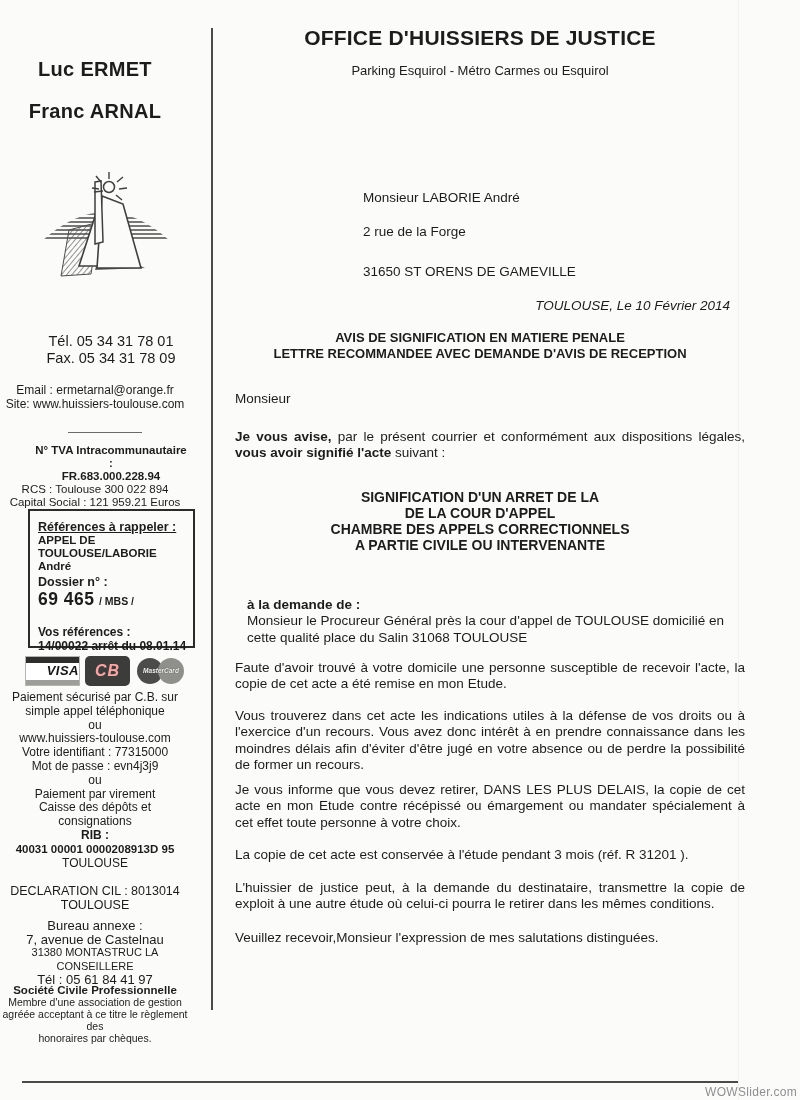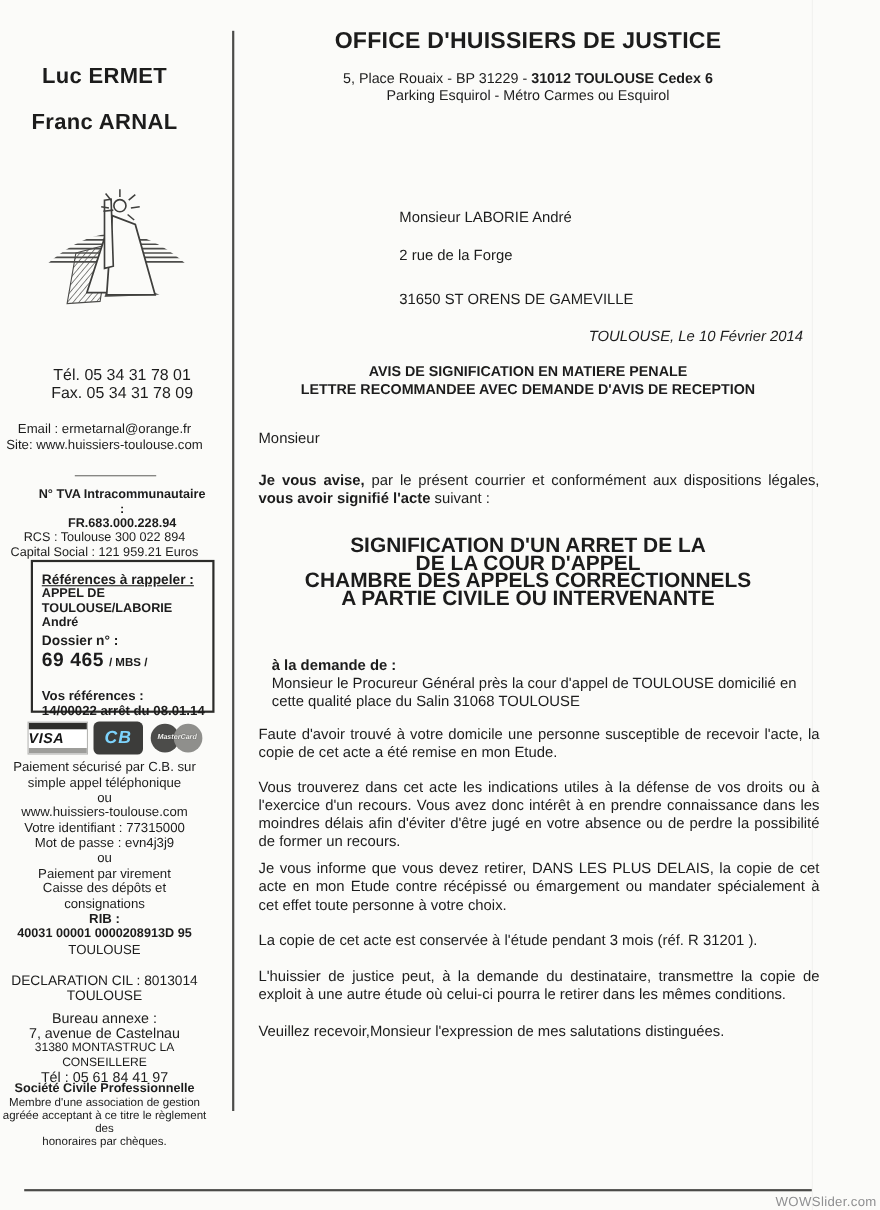--- a/index.html
+++ b/index.html
@@ -34,22 +34,22 @@
   .dossier-label { font-size:12.5px; margin-top:2px; }
   .dossier-num { font-size:17.5px; letter-spacing:0.5px; }
   .dossier-suffix { font-size:10.5px; }
   .vos-refs { margin-top:15px; font-size:12px; line-height:14px; }
 
   .cards { position:absolute; left:0; top:656px; width:212px; display:flex; justify-content:center; gap:5px; align-items:center; }
   .card { height:30px; position:relative; overflow:hidden; }
   .card-visa { width:55px; background:#fff; border:1px solid #b5b5b2; }
   .card-visa .bar-top  { position:absolute; top:0; left:0; right:0; height:6px; background:#2e2e2c; }
   .card-visa .bar-bot  { position:absolute; bottom:0; left:0; right:0; height:5px; background:#9d9d9a; }
-  .card-visa .visa-word { position:absolute; top:6px; left:0; right:0; text-align:left; font-style:italic; font-weight:bold; font-size:13px; letter-spacing:0.5px; color:#151515; }
-  .card-cb { width:45px; background:#3c3c3a; border-radius:5px; color:#7dd3fc; display:flex; align-items:center; justify-content:center; font-weight:bold; font-style:italic; font-size:16px; letter-spacing:1px; }
+  .card-visa .visa-word { position:absolute; top:6px; left:0; right:0; text-align:right; font-style:italic; font-weight:bold; font-size:13px; letter-spacing:0.5px; color:#151515; }
+  .card-cb { width:45px; background:#3c3c3a; border-radius:5px; color:#fca5a5; display:flex; align-items:center; justify-content:center; font-weight:bold; font-style:italic; font-size:16px; letter-spacing:1px; }
   .card-mc { width:52px; }
   .mc-c1,.mc-c2 { position:absolute; top:2px; width:26px; height:26px; border-radius:50%; }
   .mc-c1 { left:2px;  background:#4c4c4a; }
   .mc-c2 { left:23px; background:#8f8f8c; }
   .mc-word { position:absolute; top:11px; left:0; width:52px; text-align:center; font-size:6.5px; font-style:italic; font-weight:bold; color:#f2f2ef; text-shadow:0 0 1px #333; }
 
   .payment { font-size:12px; line-height:13.8px; }
   .payment .b { font-weight:bold; }
   .payment .rib-val { font-weight:bold; font-size:11.5px; }
   .declaration { font-size:12.5px; line-height:14px; }
@@ -69,21 +69,21 @@
   .recipient .l2 { margin-bottom:26px; }
 
   .date-line { position:absolute; left:235px; top:298px; width:495px; text-align:right; font-style:italic; font-size:13.5px; }
 
   .subject { position:absolute; left:205px; top:330px; width:550px; text-align:center; font-weight:bold; font-size:13px; line-height:15.5px; }
 
   .para { position:absolute; left:235px; width:510px; font-size:13.5px; line-height:16.3px; text-align:justify; }
   .para.nj { text-align:left; }
   .para .b { font-weight:bold; }
 
-  .signif { position:absolute; left:205px; top:489px; width:550px; text-align:center; font-weight:bold; font-size:19px; line-height:16px; }
+  .signif { position:absolute; left:205px; top:489px; width:550px; text-align:center; font-weight:bold; font-size:14px; line-height:16px; }
 
   .demande { position:absolute; left:247px; top:597px; width:492px; font-size:13.5px; line-height:16.3px; }
   .demande .label { font-weight:bold; }
 
   
   .bottom-line { position:absolute; left:22px; top:1081px; width:716px; height:2px; background:#4a4a48; }
   .watermark { position:absolute; right:3px; top:1085px; font-size:12px; color:#8f8f91; letter-spacing:0.3px; }
 
   
   .logo-wrap { position:absolute; left:0; top:170px; width:212px; display:flex; justify-content:center; }
@@ -222,21 +222,20 @@
       <div>agréée acceptant à ce titre le règlement des</div>
       <div>honoraires par chèques.</div>
     </div>
   </aside>
 
   <main>
 
     <header class="main-header">
       <div class="office-title">OFFICE D'HUISSIERS DE JUSTICE</div>
       <div class="office-addr">
-        <div><span>5, Place Rouaix - BP 31229 - </span><span class="b">31012 TOULOUSE Cedex 6</span></div>
         <div>Parking Esquirol - Métro Carmes ou Esquirol</div>
       </div>
     </header>
 
     <div class="recipient">
       <div class="l1">Monsieur LABORIE André</div>
       <div class="l2">2 rue de la Forge</div>
       <div>31650 ST ORENS DE GAMEVILLE</div>
     </div>
 

